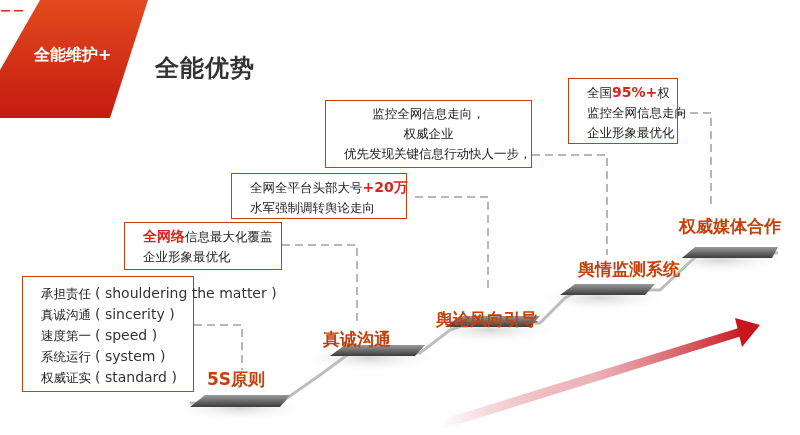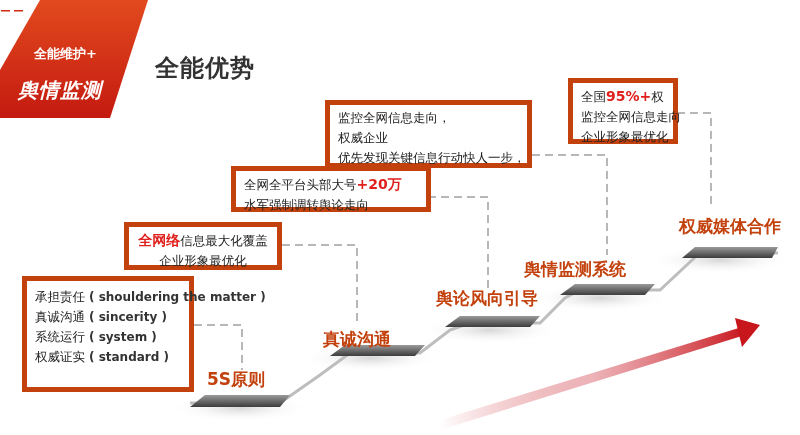--- a/index.html
+++ b/index.html
@@ -8,38 +8,38 @@
     background:#ffffff;
     font-family: "DejaVu Sans", "Liberation Sans", sans-serif;
   }
   .banner {
     position:absolute; left:0; top:0; width:150px; height:118px;
   }
   .banner svg { position:absolute; left:0; top:0; }
   .banner-icon { position:absolute; left:68px; top:8px; width:24px; height:20px; }
   .banner-sub {
     position:absolute; left:34px; top:45px; width:100px;
-    color:#fff; font-size:13px; font-weight:bold; white-space:nowrap;
+    color:#fff; font-size:16px; font-weight:bold; white-space:nowrap;
   }
   .banner-main {
     position:absolute; left:18px; top:77px;
     color:#fff; font-size:20px; font-weight:bold; font-style:italic; white-space:nowrap;
     letter-spacing:1px;
   }
   .page-title {
     position:absolute; left:155px; top:52px;
     font-size:24px; font-weight:bold; color:#333; letter-spacing:1px;
   }
   .box {
-    position:absolute; border:5px solid #c2410c; background:#fff;
-    font-size:12.5px; color:#222; line-height:20px; padding:3px 8px;
+    position:absolute; border:1px solid #c2410c; background:#fff;
+    font-size:12.5px; color:#222; line-height:20px; padding:3px 18px;
     box-sizing:border-box;
   }
   .box .hl { color:#e0201c; font-weight:bold; font-size:14px; }
-  .box .en { font-size:12px; color:#333;font-weight:bold; }
+  .box .en { font-size:14px; color:#333; }
   .box .line { white-space:nowrap; }
   .stage-label {
     position:absolute; color:#c2410c; font-weight:bold; font-size:17px;
     white-space:nowrap;
   }
   svg.stairs { position:absolute; left:0; top:0; }
 </style>
 </head>
 <body>
 
@@ -53,21 +53,20 @@
     </defs>
     <polygon points="40,0 148,0 110,118 0,118 0,70" fill="url(#bg1)"></polygon>
   </svg>
   <svg class="banner-icon" viewBox="0 0 24 20">
     <rect x="1" y="5" width="22" height="14" rx="2" fill="#fff"></rect>
     <rect x="8" y="1" width="8" height="5" rx="1" fill="none" stroke="#fff" stroke-width="2"></rect>
     <rect x="1" y="10" width="22" height="1.5" fill="#d42a14"></rect>
     <rect x="10" y="9" width="4" height="4" fill="#fff"></rect>
   </svg>
   <div class="banner-sub">全能维护+</div>
-  <div class="banner-main">舆情监测</div>
 </div>
 
 <div class="page-title">全能优势</div>
 
 <svg class="stairs" width="800" height="435">
   <defs>
     <linearGradient id="stepG" x1="0" y1="0" x2="0" y2="1">
       <stop offset="0" stop-color="#9a9a9a"></stop>
       <stop offset="1" stop-color="#3c3c3c"></stop>
     </linearGradient>
@@ -106,42 +105,43 @@
     <polyline points="282,245 357,245 357,325"></polyline>
     <polyline points="415,197 488,197 488,290"></polyline>
     <polyline points="532,155 607,155 607,255"></polyline>
     <polyline points="638,113 711,113 711,205"></polyline>
   </g>
 </svg>
 
 <div class="box" style="left:22px;top:276px;width:172px;height:116px;padding-top:6px;">
   <div class="line"><span>承担责任</span> <span class="en">( shouldering the matter )</span></div>
   <div class="line"><span>真诚沟通</span> <span class="en">( sincerity )</span></div>
+  <div class="line"><span>速度第一</span> <span class="en">( speed )</span></div>
   <div class="line"><span>系统运行</span> <span class="en">( system )</span></div>
   <div class="line"><span>权威证实</span> <span class="en">( standard )</span></div>
 </div>
 <div class="stage-label" style="left:207px;top:368px;">5S原则</div>
 
-<div class="box" style="left:124px;top:222px;width:158px;height:48px;text-align:center;">
+<div class="box" style="left:124px;top:222px;width:158px;height:48px;">
   <div class="line"><span class="hl">全网络</span><span>信息最大化覆盖</span></div>
   <div class="line"><span>企业形象最优化</span></div>
 </div>
 <div class="stage-label" style="left:323px;top:328px;">真诚沟通</div>
 
-<div class="box" style="left:231px;top:166px;width:200px;height:46px;">
+<div class="box" style="left:231px;top:173px;width:176px;height:46px;">
   <div class="line"><span>全网全平台头部大号</span><span class="hl">+20万</span></div>
   <div class="line"><span>水军强制调转舆论走向</span></div>
 </div>
-<div class="stage-label" style="left:436px;top:287px;">舆论风向引导</div>
+<div class="stage-label" style="left:436px;top:308px;">舆论风向引导</div>
 
-<div class="box" style="left:325px;top:100px;width:207px;height:68px;">
+<div class="box" style="left:325px;top:100px;width:207px;height:68px;text-align:center;">
   <div class="line"><span>监控全网信息走向，</span></div>
   <div class="line"><span>权威企业</span></div>
   <div class="line"><span>优先发现关键信息行动快人一步，</span></div>
 </div>
-<div class="stage-label" style="left:524px;top:258px;">舆情监测系统</div>
+<div class="stage-label" style="left:578px;top:258px;">舆情监测系统</div>
 
 <div class="box" style="left:568px;top:78px;width:110px;height:66px;">
   <div class="line"><span>全国</span><span class="hl">95%+</span><span>权</span></div>
   <div class="line"><span>监控全网信息走向</span></div>
   <div class="line"><span>企业形象最优化</span></div>
 </div>
 <div class="stage-label" style="left:679px;top:215px;">权威媒体合作</div>
 
 </body></html>

